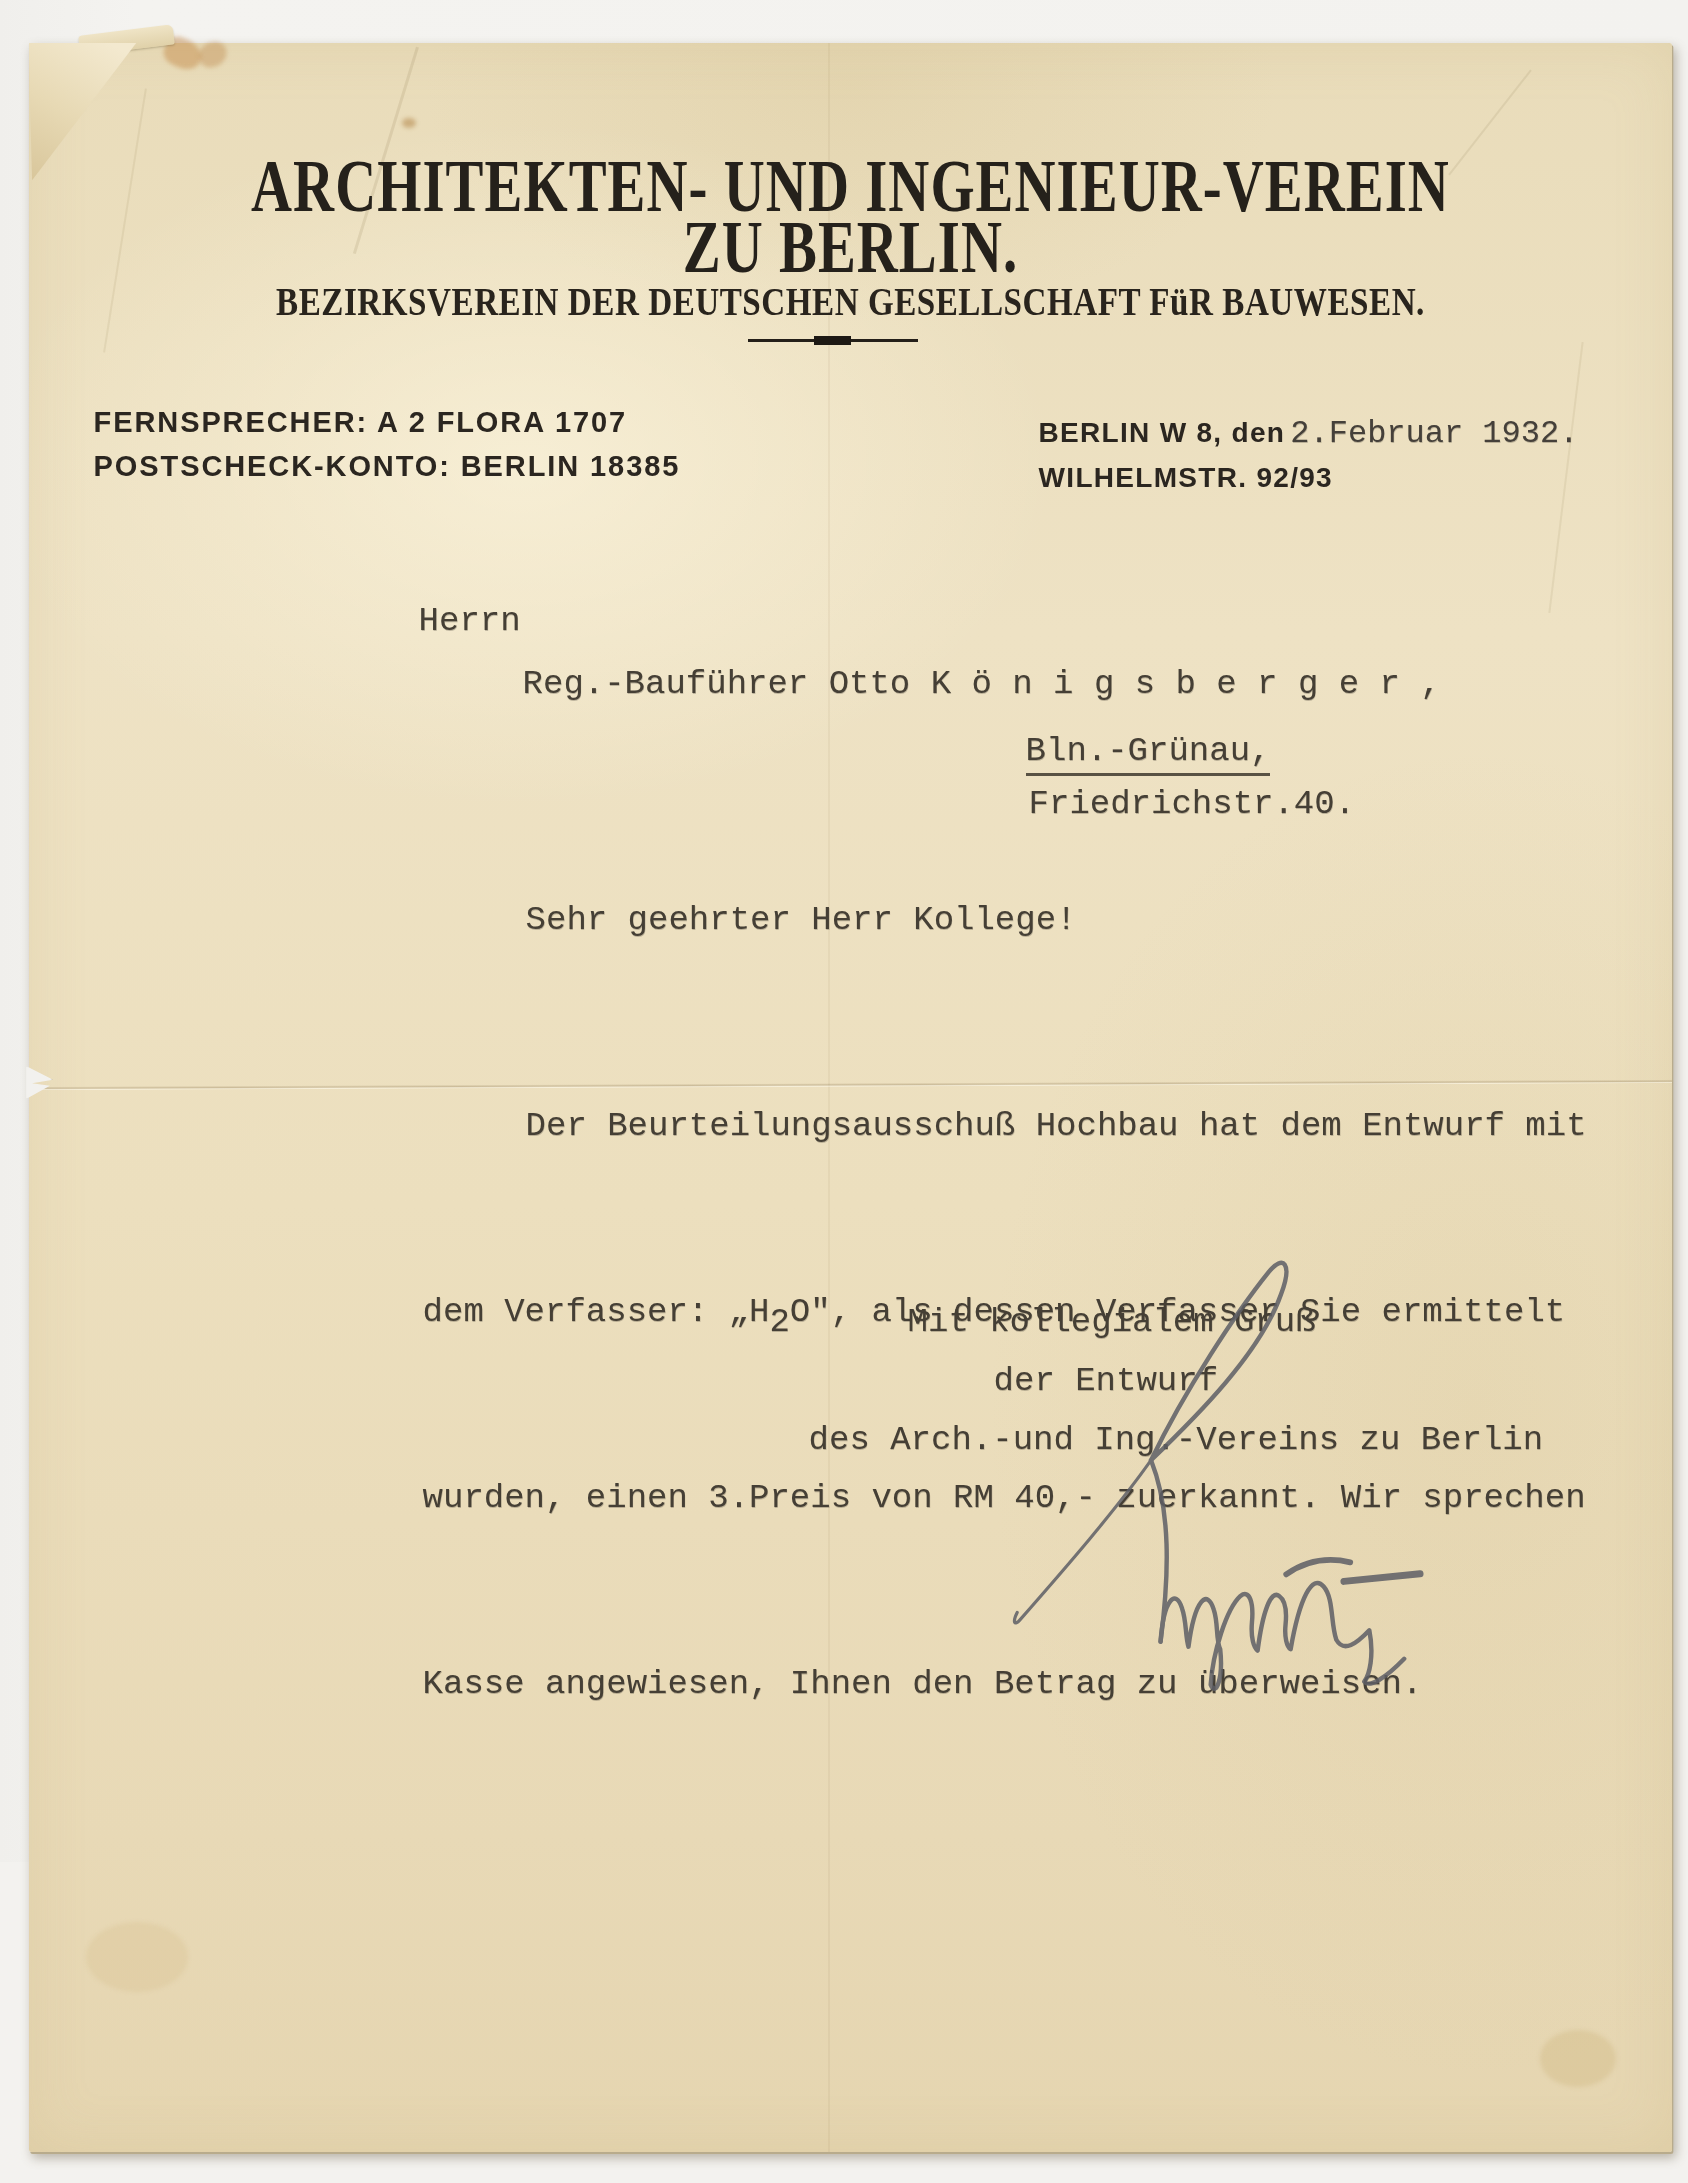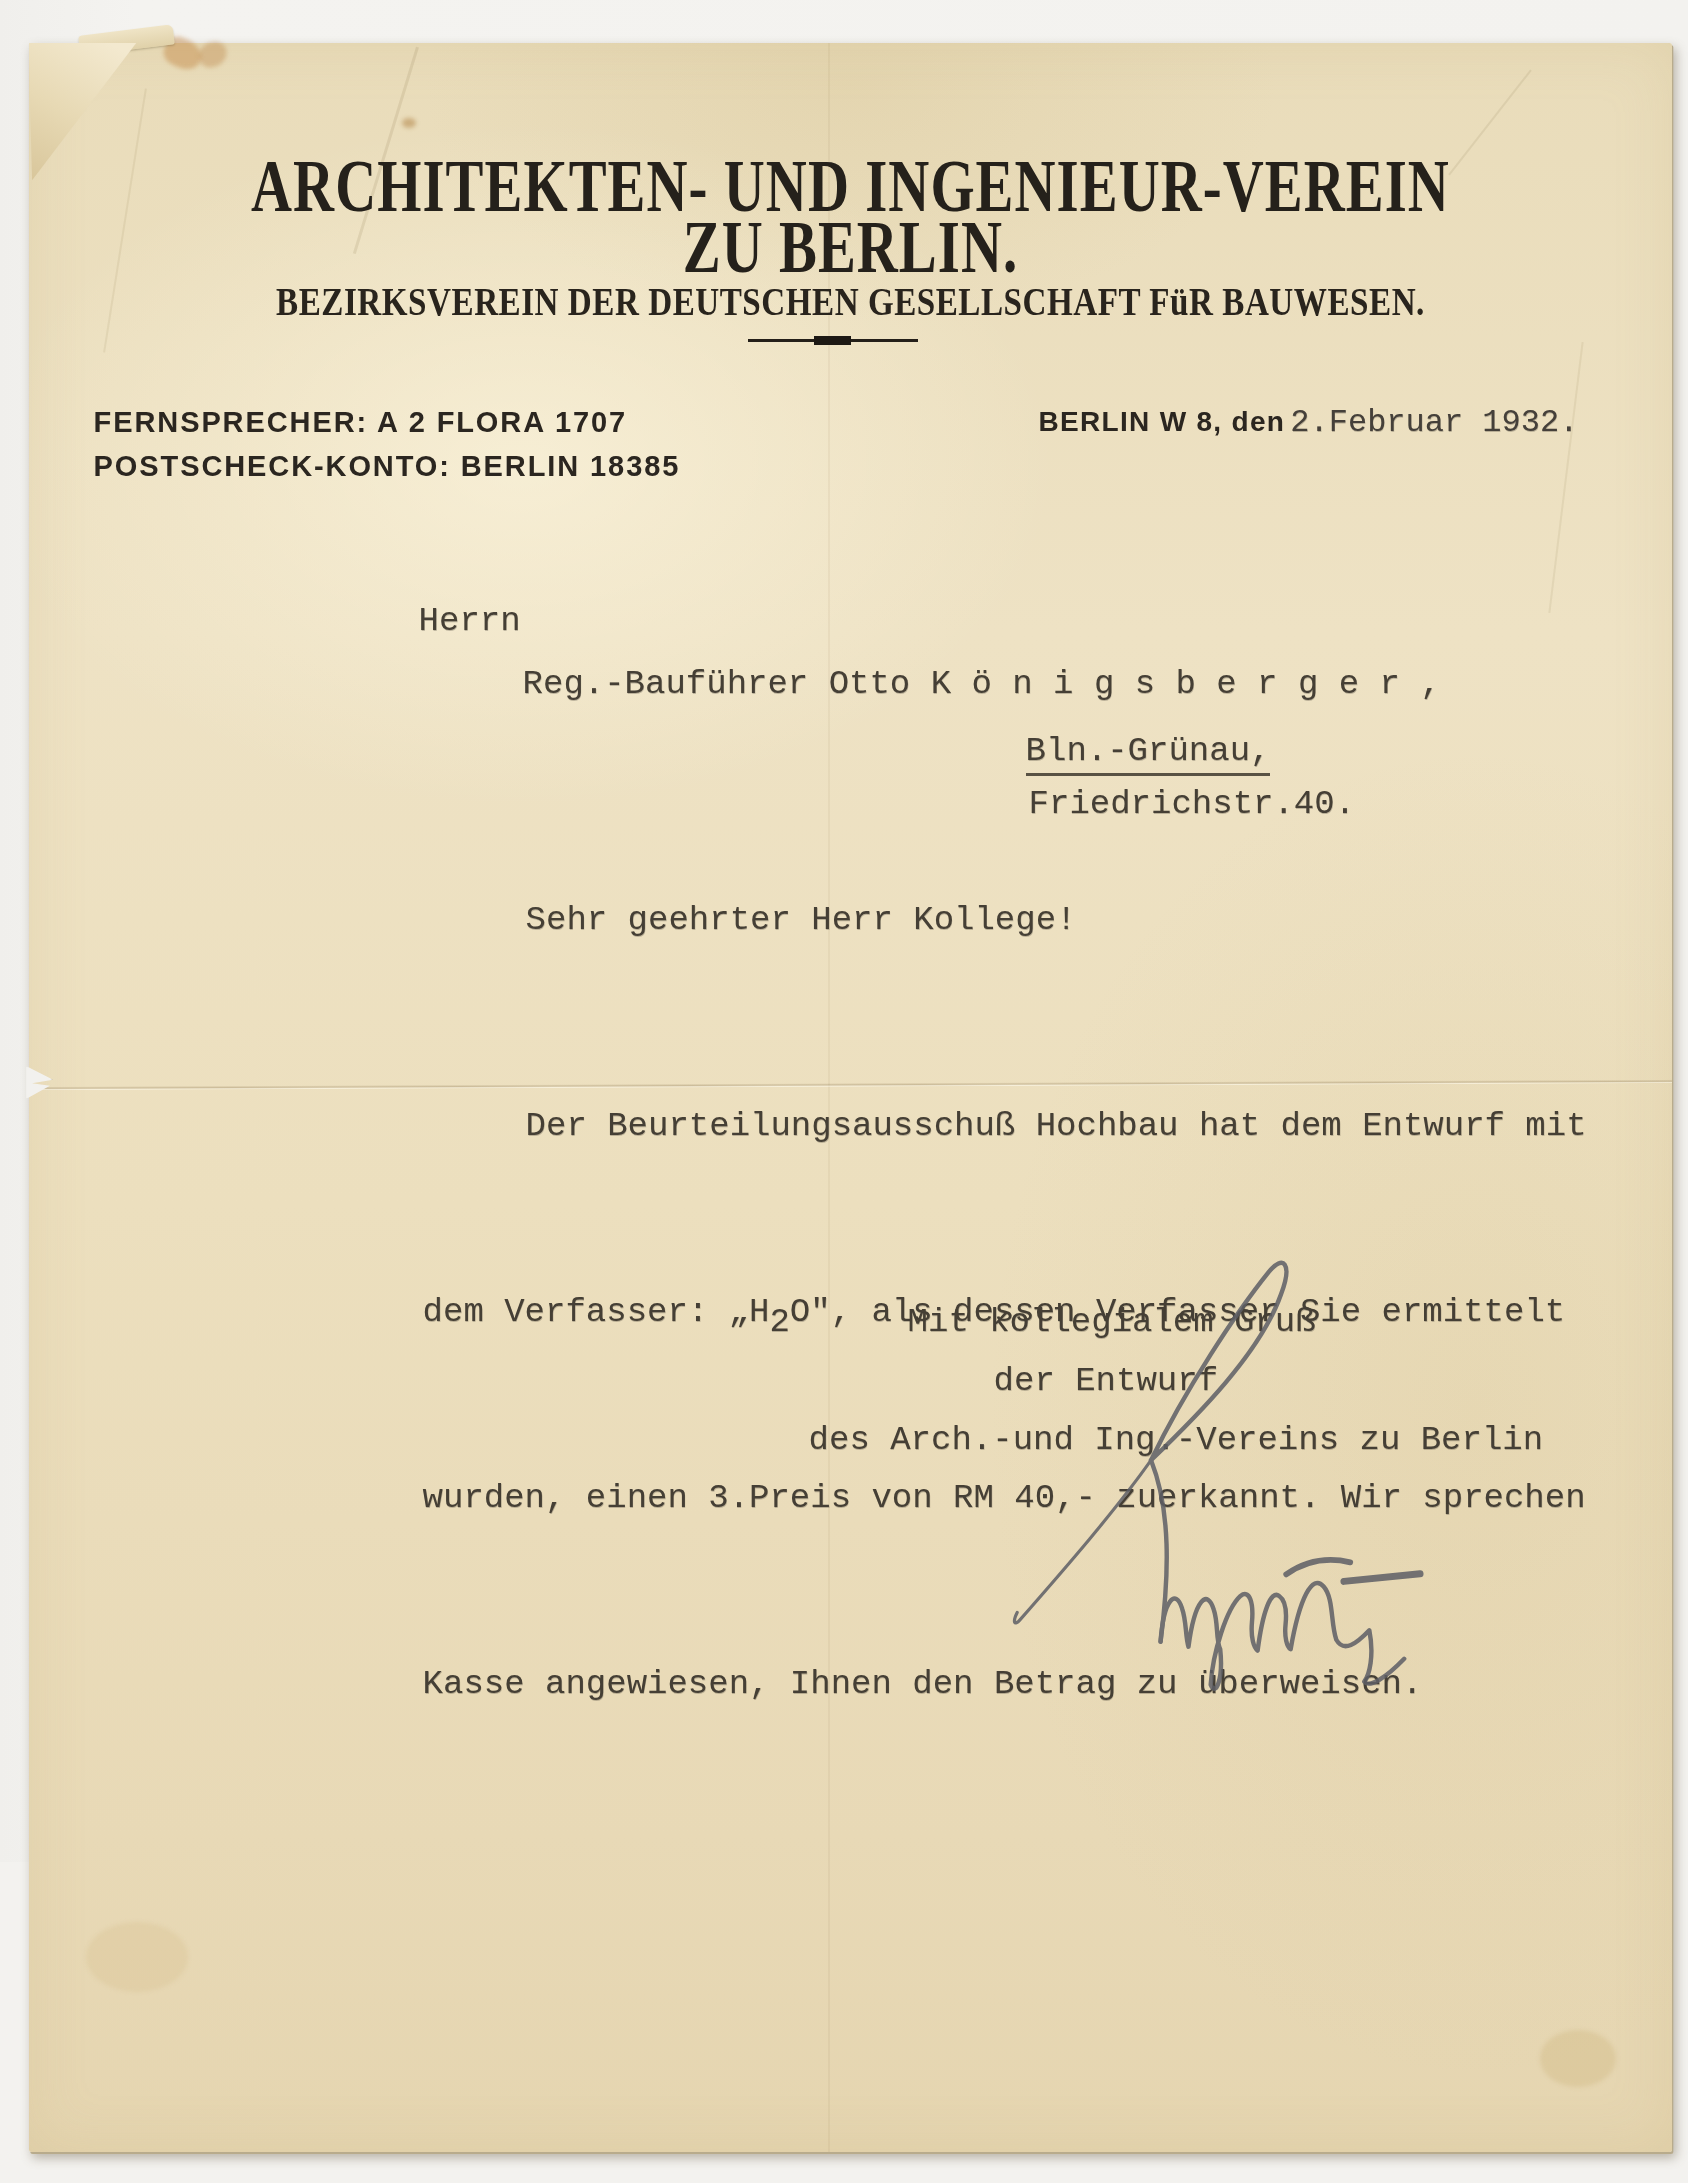--- a/index.html
+++ b/index.html
@@ -72,21 +72,21 @@
   .hd-title1{top:103px;font-size:71px;letter-spacing:1.3px;transform:scale(.80,1.04);}
   .hd-title2{top:164px;font-size:71px;letter-spacing:1.3px;transform:scale(.80,1.04);}
   .hd-sub{top:236px;font-size:39px;letter-spacing:0.6px;transform:scaleX(.85);color:#29241d;}
   .divider{position:absolute;left:719px;top:296px;width:170px;height:2.5px;background:#241f19;}
   .divider .bar{position:absolute;left:66px;top:-3.2px;width:37px;height:9px;background:#1d1914;}
   
   .print{font-family:"Liberation Sans",sans-serif;font-weight:bold;color:#2b2620;
          font-size:29px;letter-spacing:1.9px;white-space:pre;}
   .meta-left{position:absolute;left:65px;top:363px;}
   .meta-left div{margin-bottom:11.4px;}
-  .meta-right{position:absolute;left:1010px;top:361px;}
+  .meta-right{position:absolute;left:1010px;top:372px;}
   .meta-right .row{display:flex;align-items:baseline;}
   .meta-right .row .print{font-size:28px;letter-spacing:1.3px;}
   .meta-right .street{margin-top:10.2px;font-size:28px;letter-spacing:1.3px;}
   
   .tw{position:absolute;font-family:"Liberation Mono","DejaVu Sans Mono",monospace;
       font-size:34px;color:#453f35;white-space:pre;
       text-shadow:0.4px 0.5px 0 rgba(69,63,53,.30);}
   .tw-date{font-family:"Liberation Mono","DejaVu Sans Mono",monospace;
       font-size:32px;color:#45403a;white-space:pre;margin-left:5.1px;
       text-shadow:0.4px 0.5px 0 rgba(69,63,53,.30);}
@@ -132,20 +132,21 @@
     <div class="meta-left">
       <div class="print">FERNSPRECHER: A 2 FLORA 1707</div>
       <div class="print">POSTSCHECK-KONTO: BERLIN 18385</div>
     </div>
 
     <div class="meta-right">
       <div class="row">
         <span class="print">BERLIN W 8, den</span>
         <span class="tw-date">2.Februar 1932.</span>
       </div>
+      <div class="print street">WILHELMSTR. 92/93</div>
     </div>
 
     <div class="tw" style="left:390px;top:559px;">Herrn</div>
     <div class="tw" style="left:494px;top:622px;">Reg.-Bauführer Otto K ö n i g s b e r g e r ,</div>
     <div class="tw" style="left:997px;top:689px;"><span class="underlined">Bln.-Grünau,</span></div>
     <div class="tw" style="left:1000px;top:742px;">Friedrichstr.40.</div>
 
     <div class="tw" style="left:497px;top:858px;">Sehr geehrter Herr Kollege!</div>
 
     <div class="tw body-block">

